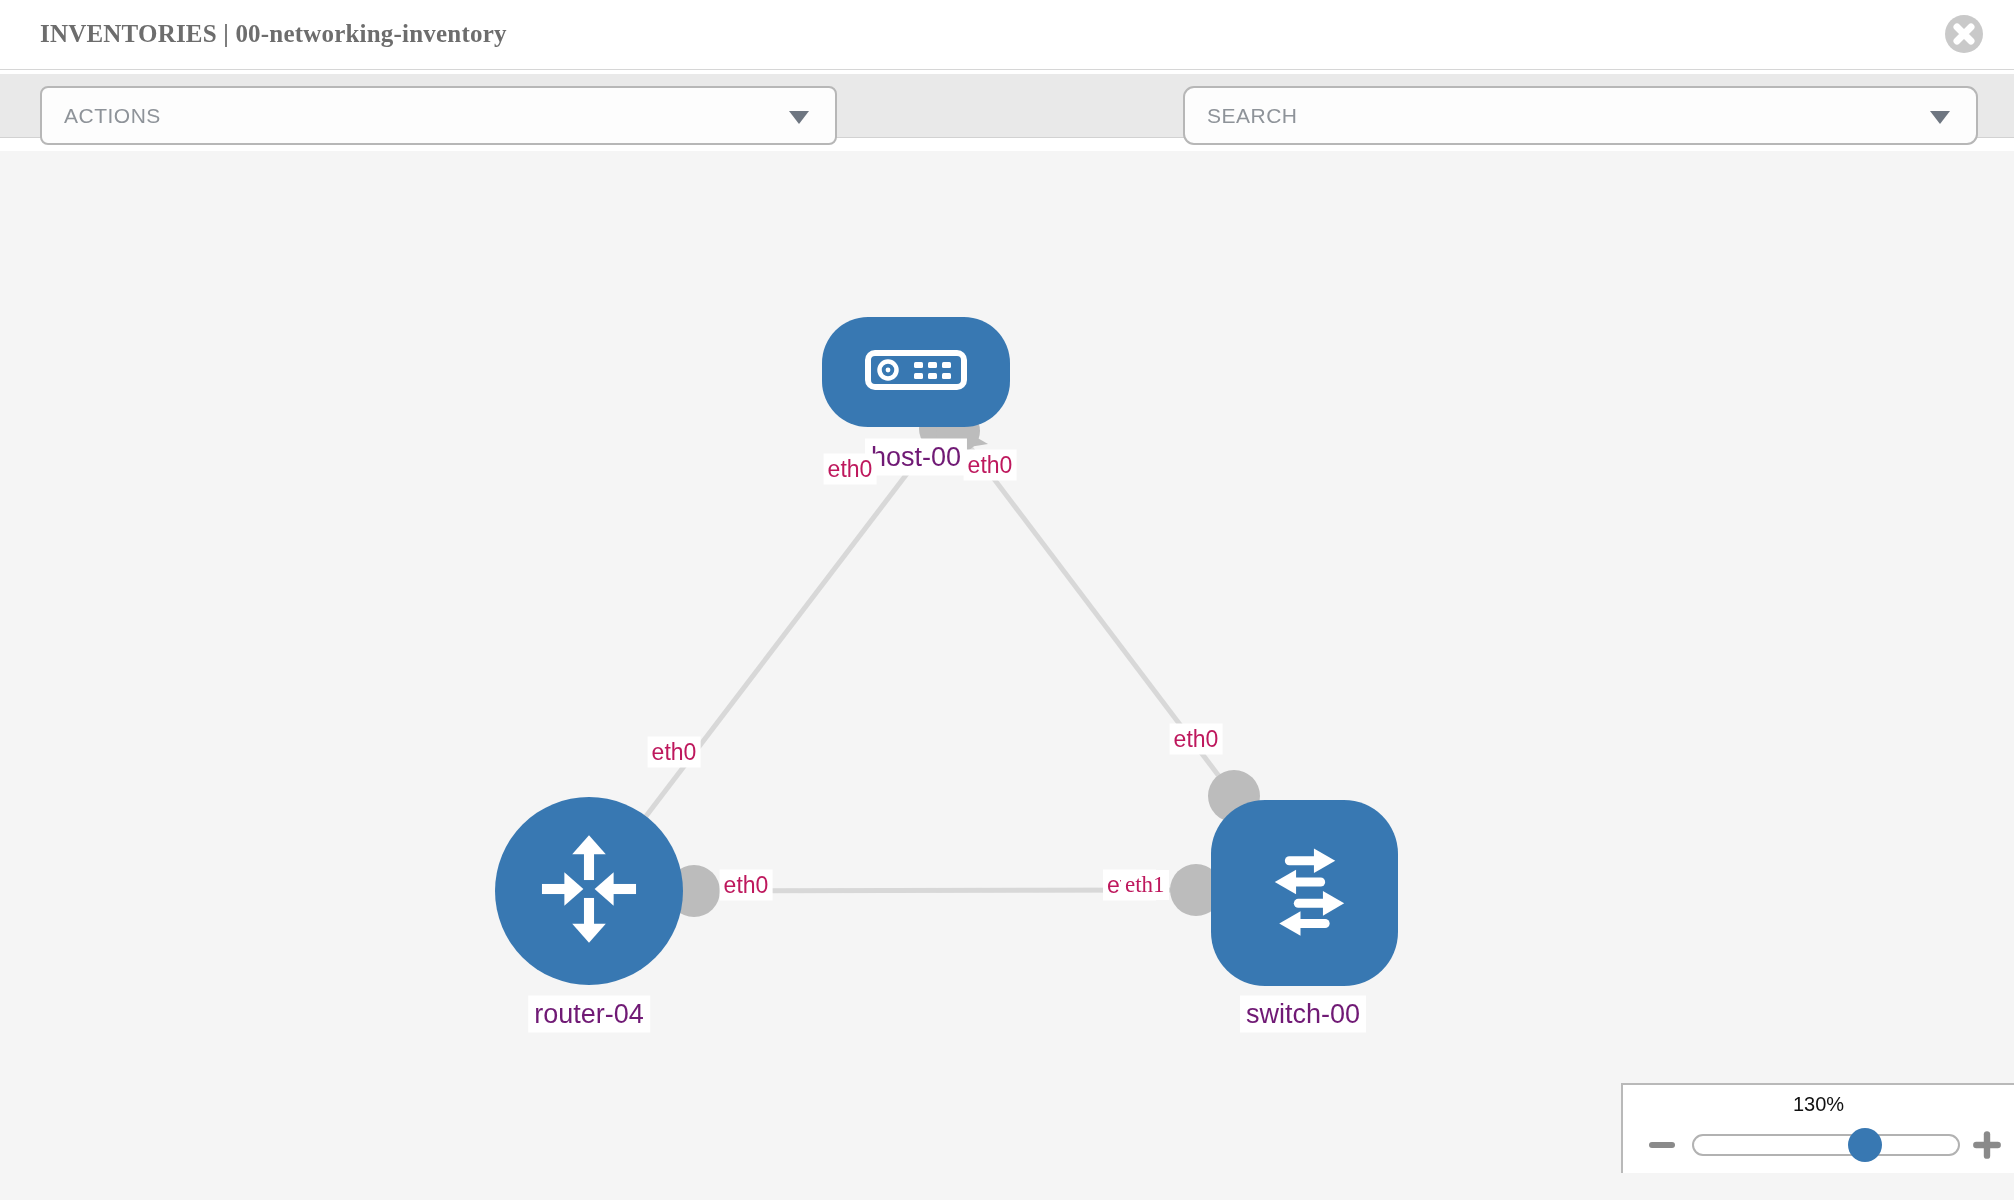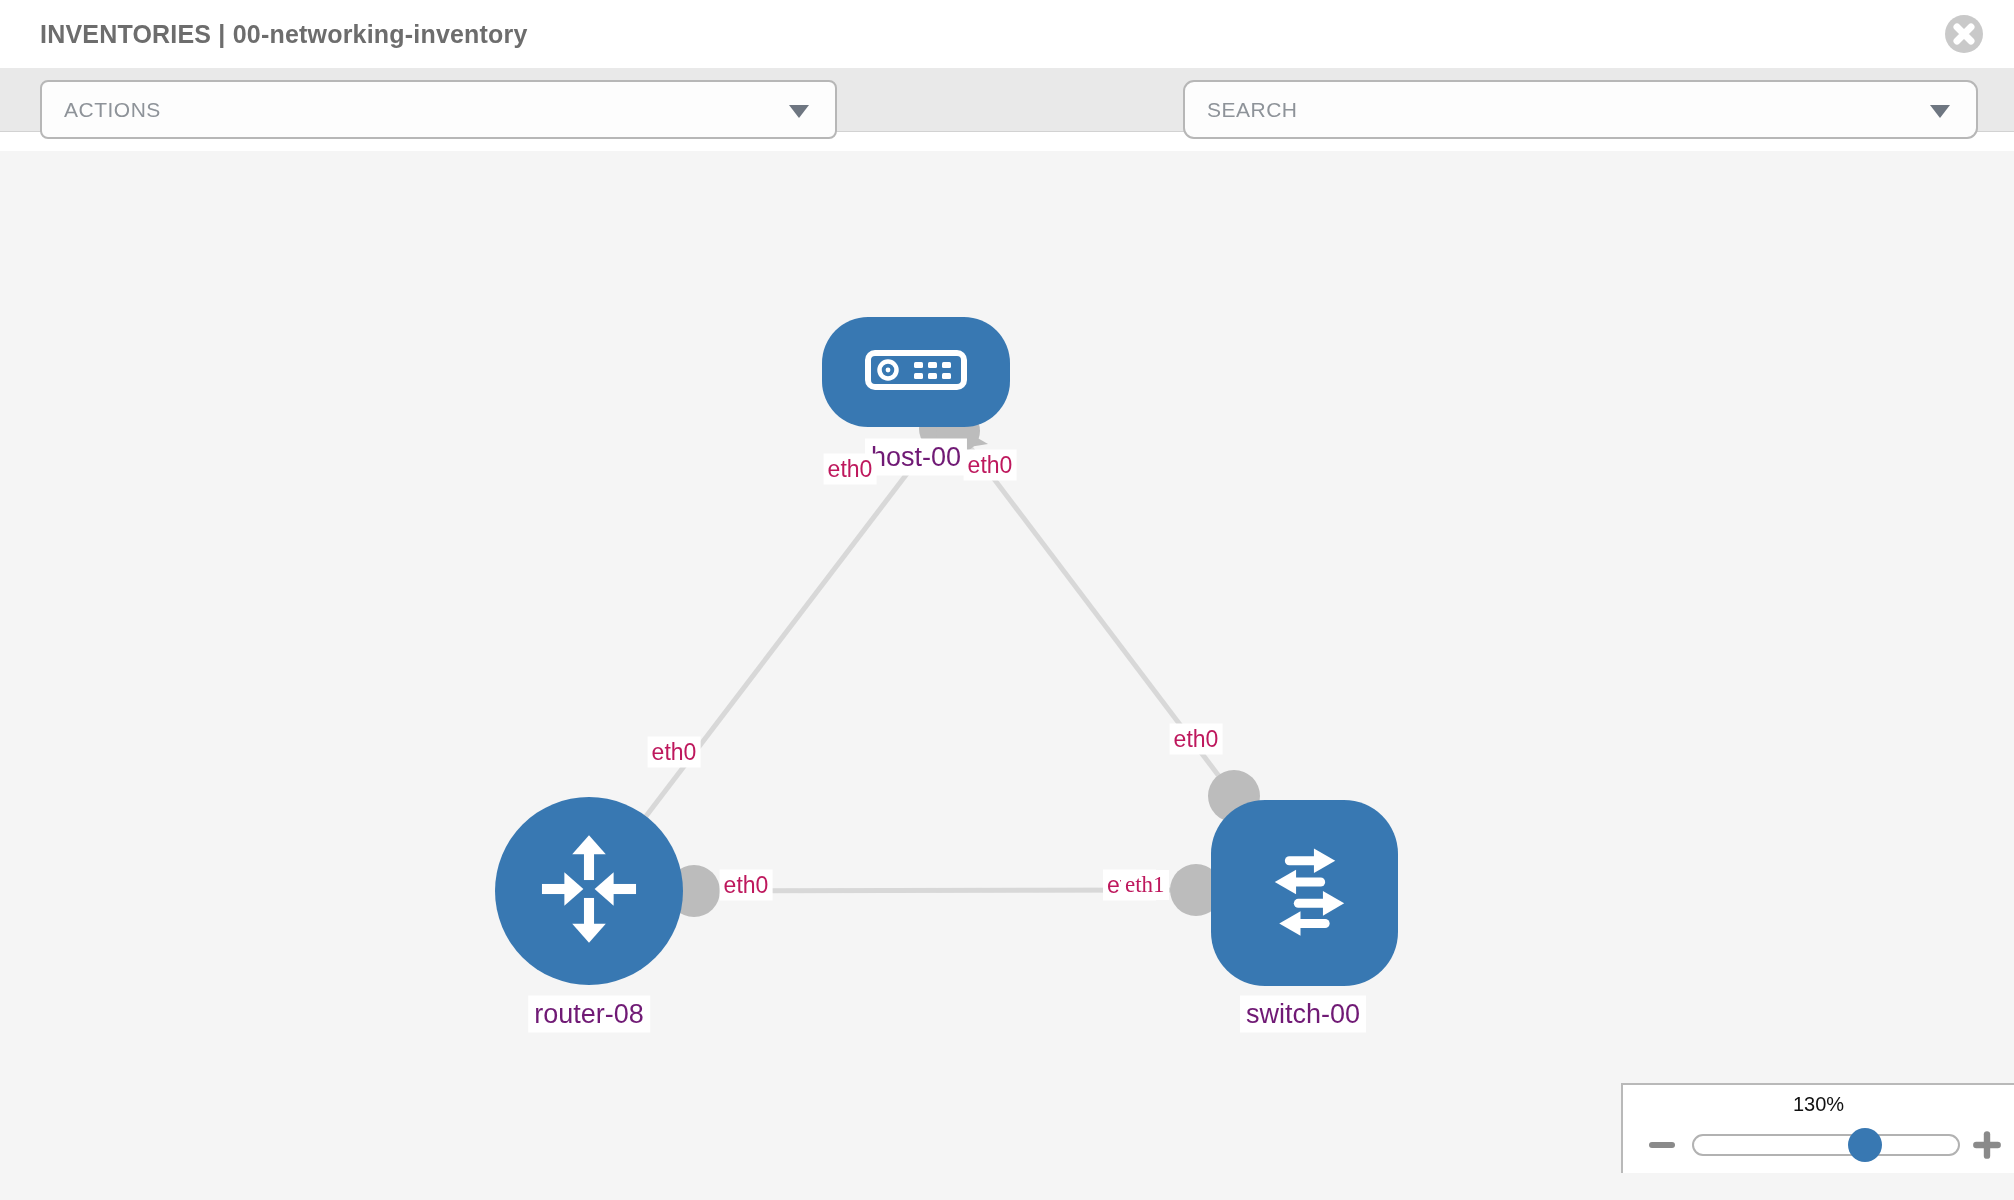--- a/index.html
+++ b/index.html
@@ -2,25 +2,25 @@
 <html><head>
 <meta charset="utf-8">
 <style>
   html,body{margin:0;padding:0;background:#fff;}
   *{box-sizing:border-box;}
   .viewer{
     position:relative;width:2014px;height:1200px;overflow:hidden;
     font-family:"Liberation Sans","DejaVu Sans",sans-serif;background:#fff;
   }
   
-  .hdr{position:absolute;left:0;top:0;width:2014px;height:70px;background:#fff;border-bottom:1px solid #d6d6d6;}
+  .hdr{position:absolute;left:0;top:0;width:2014px;height:70px;background:#fff;border-bottom:1px solid #d6d6d6;font-family:Liberation Serif, serif;}
   .hdr-title{position:absolute;left:40px;top:20px;font-size:25px;font-weight:700;color:#6d6d6d;letter-spacing:.2px;}
   .close-btn{position:absolute;right:30px;top:14px;width:40px;height:40px;cursor:pointer;}
   
-  .tbar{position:absolute;left:0;top:68px;width:2014px;height:64px;background:#e9e9e9;border-bottom:1px solid #d2d2d2;}
+  .tbar{position:absolute;left:0;top:74px;width:2014px;height:64px;background:#e9e9e9;border-bottom:1px solid #d2d2d2;}
   .combo{
     position:absolute;top:12px;height:59px;background:#fdfdfd;border:2px solid #b7b7b7;border-radius:8px;
     font-size:21px;color:#8e9399;letter-spacing:.5px;line-height:55px;padding-left:22px;cursor:pointer;
   }
   .combo-actions{left:40px;width:797px;}
   .combo-search{left:1183px;width:795px;border-radius:11px;}
   .combo .chev{position:absolute;right:26px;top:23px;width:0;height:0;
     border-left:10px solid transparent;border-right:10px solid transparent;border-top:13px solid #6e7681;}
   .tool-ico{position:absolute;top:98px;cursor:pointer;}
   .tool-wrench{left:1051px;}
@@ -160,21 +160,21 @@
             <path d="M44 61 H68" stroke-width="8" fill="none" stroke-linecap="round"></path>
             <polygon points="85,61 66,50 66,72" stroke="none"></polygon>
             <path d="M44 79 H68" stroke-width="8" fill="none" stroke-linecap="round"></path>
             <polygon points="27,79 46,68 46,90" stroke="none"></polygon>
           </g>
         </svg>
       </span>
     </div>
 
     <div class="nlabel lbl-host">host-00</div>
-    <div class="nlabel lbl-router">router-08</div>
+    <div class="nlabel lbl-router">router-04</div>
     <div class="nlabel lbl-switch">switch-00</div>
 
     <div class="ilabel eth-l1-host">eth0</div>
     <div class="ilabel eth-l2-host">eth0</div>
     <div class="ilabel eth-l1-router">eth0</div>
     <div class="ilabel eth-l2-switch">eth0</div>
     <div class="ilabel eth-l3-router">eth0</div>
     <div class="ilabel ilabel-left eth-l3-back">eth0</div>
     <div class="ilabel ilabel-left eth-l3-front">eth1</div>
 

